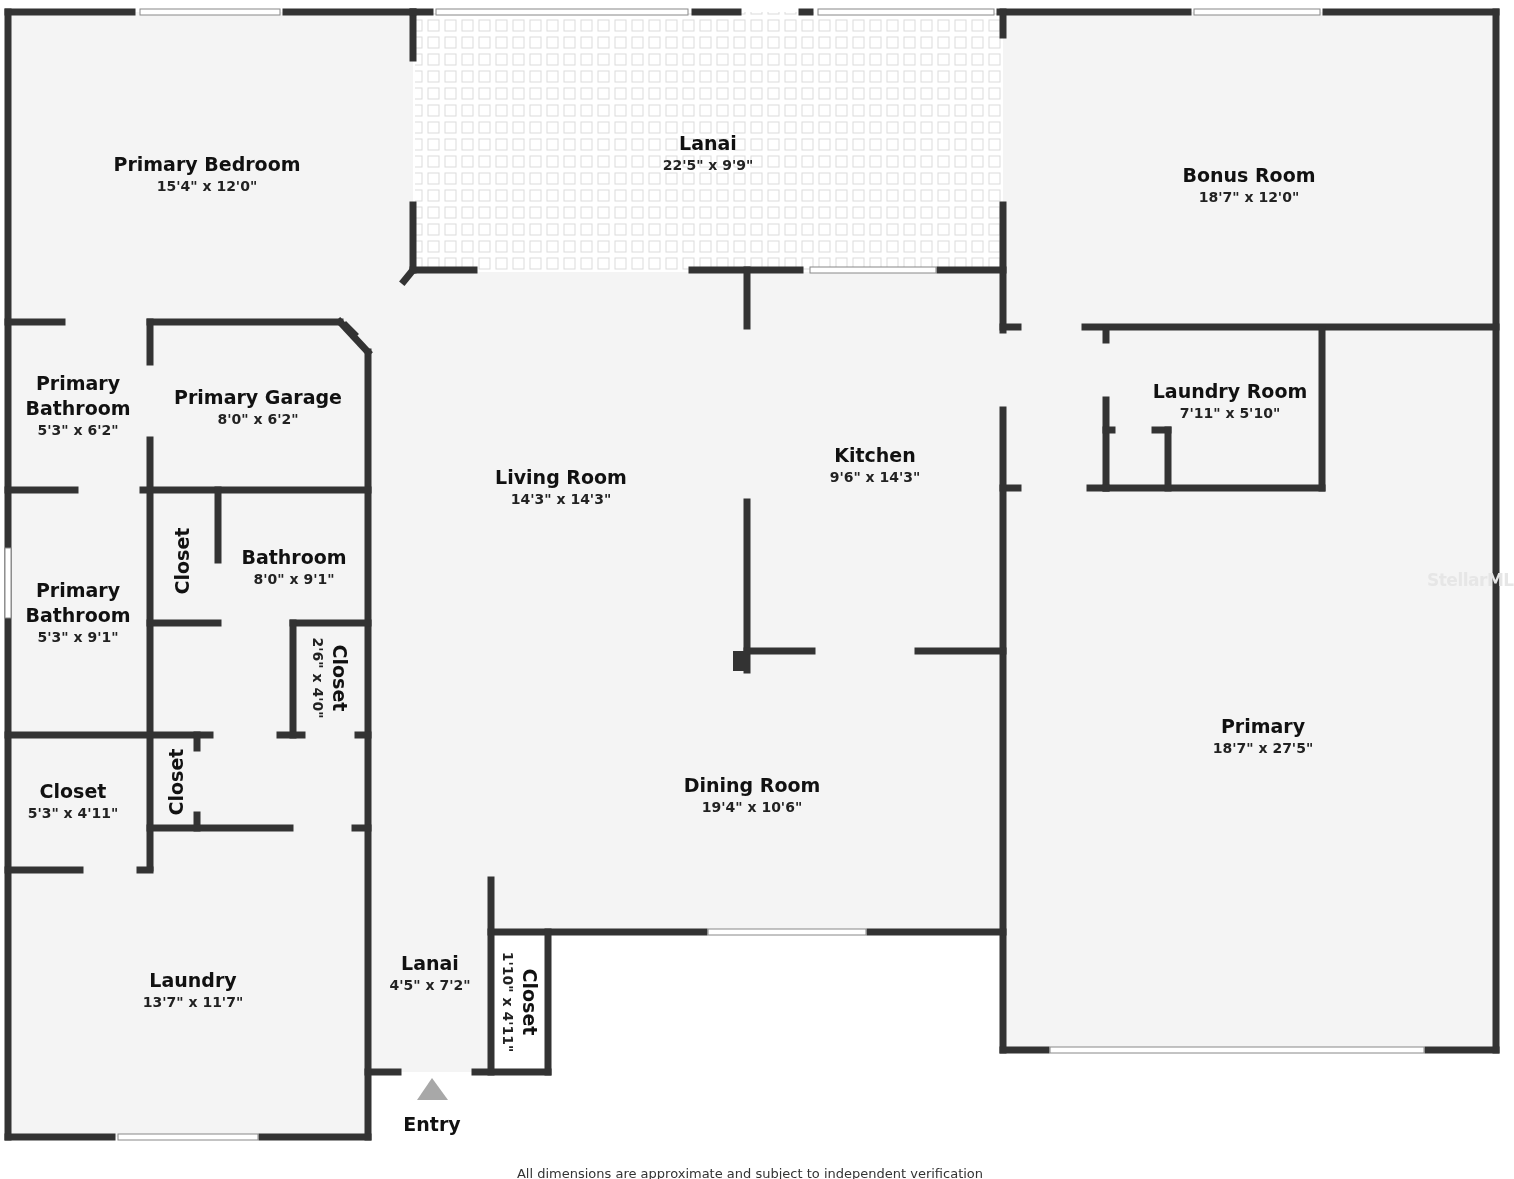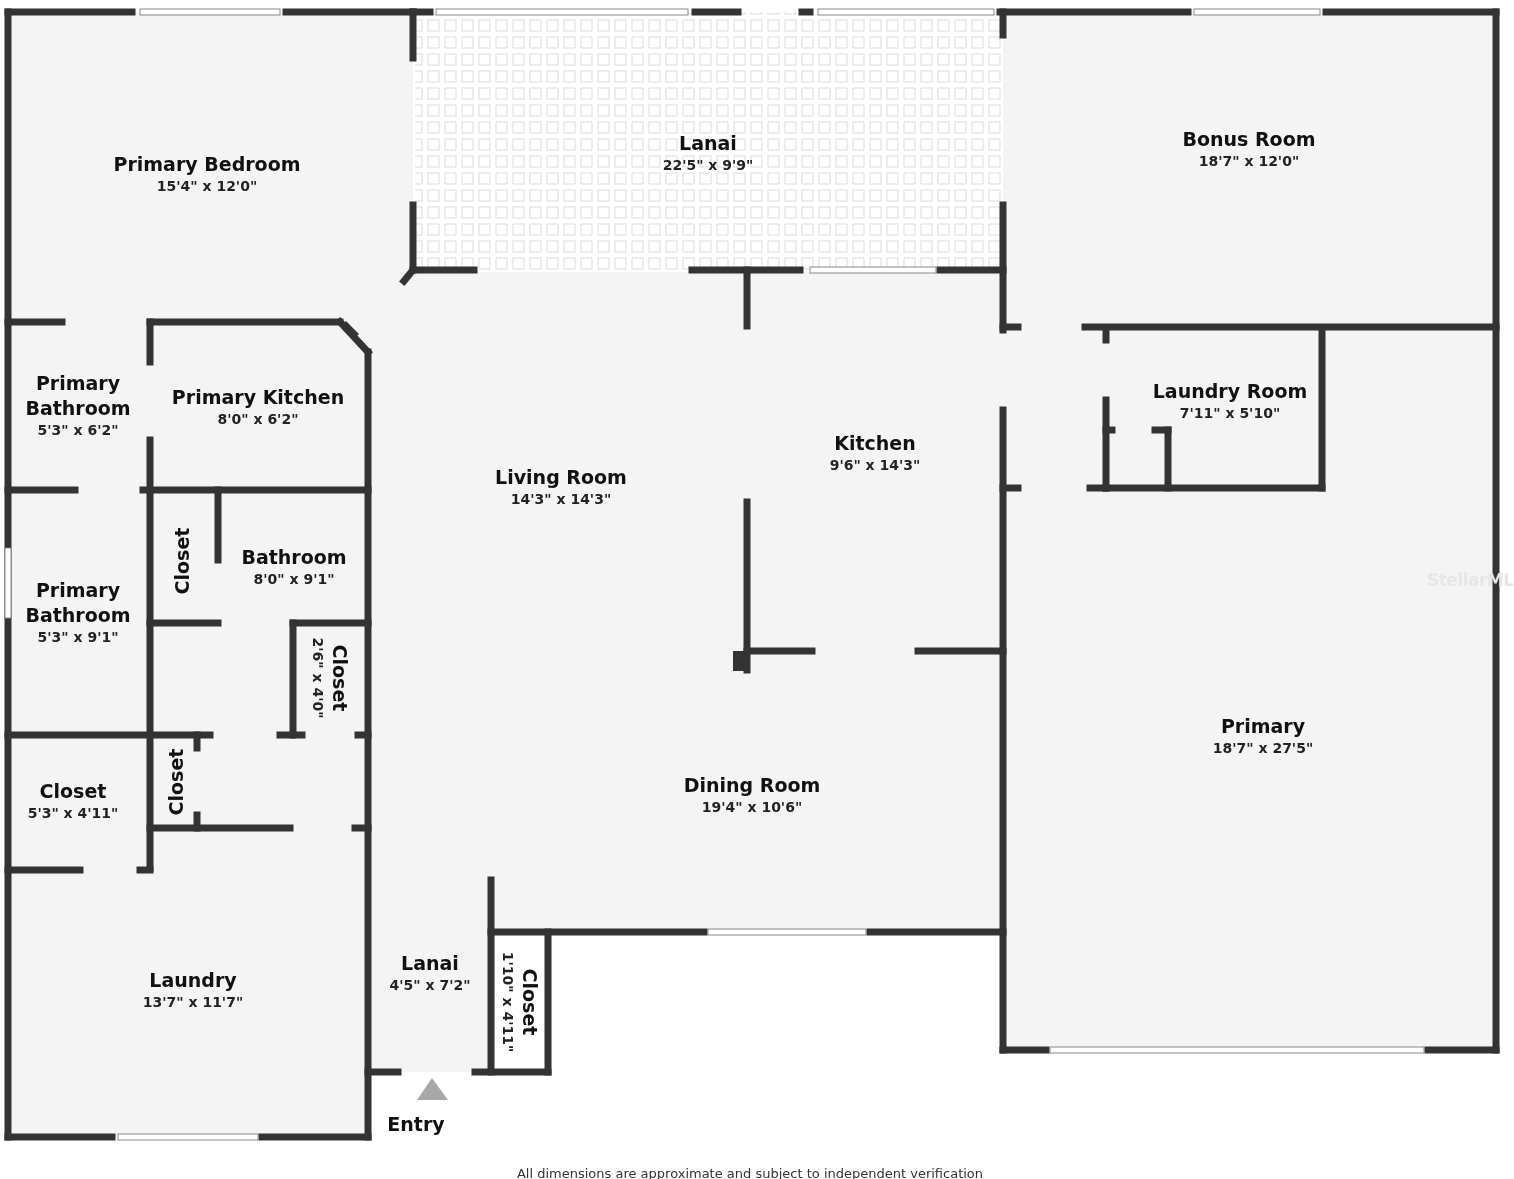--- a/index.html
+++ b/index.html
@@ -141,37 +141,37 @@
 </svg>
 
 <div class="label" style="left:207px;top:173px">
   <span class="name">Primary Bedroom</span>
   <span class="dim">15'4" x 12'0"</span>
 </div>
 <div class="label" style="left:708px;top:152px">
   <span class="name">Lanai</span>
   <span class="dim">22'5" x 9'9"</span>
 </div>
-<div class="label" style="left:1249px;top:148px">
+<div class="label" style="left:1249px;top:184px">
   <span class="name">Bonus Room</span>
   <span class="dim">18'7" x 12'0"</span>
 </div>
 <div class="label" style="left:78px;top:405px;white-space:normal;width:120px">
   <span class="name">Primary Bathroom</span>
   <span class="dim">5'3" x 6'2"</span>
 </div>
 <div class="label" style="left:258px;top:406px">
-  <span class="name">Primary Kitchen</span>
+  <span class="name">Primary Garage</span>
   <span class="dim">8'0" x 6'2"</span>
 </div>
 <div class="label" style="left:561px;top:486px">
   <span class="name">Living Room</span>
   <span class="dim">14'3" x 14'3"</span>
 </div>
-<div class="label" style="left:875px;top:452px">
+<div class="label" style="left:875px;top:464px">
   <span class="name">Kitchen</span>
   <span class="dim">9'6" x 14'3"</span>
 </div>
 <div class="label" style="left:1230px;top:400px">
   <span class="name">Laundry Room</span>
   <span class="dim">7'11" x 5'10"</span>
 </div>
 <div class="label" style="left:78px;top:612px;white-space:normal;width:120px">
   <span class="name">Primary Bathroom</span>
   <span class="dim">5'3" x 9'1"</span>
@@ -208,15 +208,15 @@
 </div>
 <div class="label" style="left:430px;top:972px">
   <span class="name">Lanai</span>
   <span class="dim">4'5" x 7'2"</span>
 </div>
 <div class="label rot90" style="left:520px;top:1002px">
   <span class="name">Closet</span>
   <span class="dim">1'10" x 4'11"</span>
 </div>
 
-<div class="entry-label" style="left:416px;top:1113px">Entry</div>
+<div class="entry-label" style="left:432px;top:1113px">Entry</div>
 <div class="watermark">StellarMLS</div>
 <div class="footer">All dimensions are approximate and subject to independent verification</div>
 
 </body></html>

